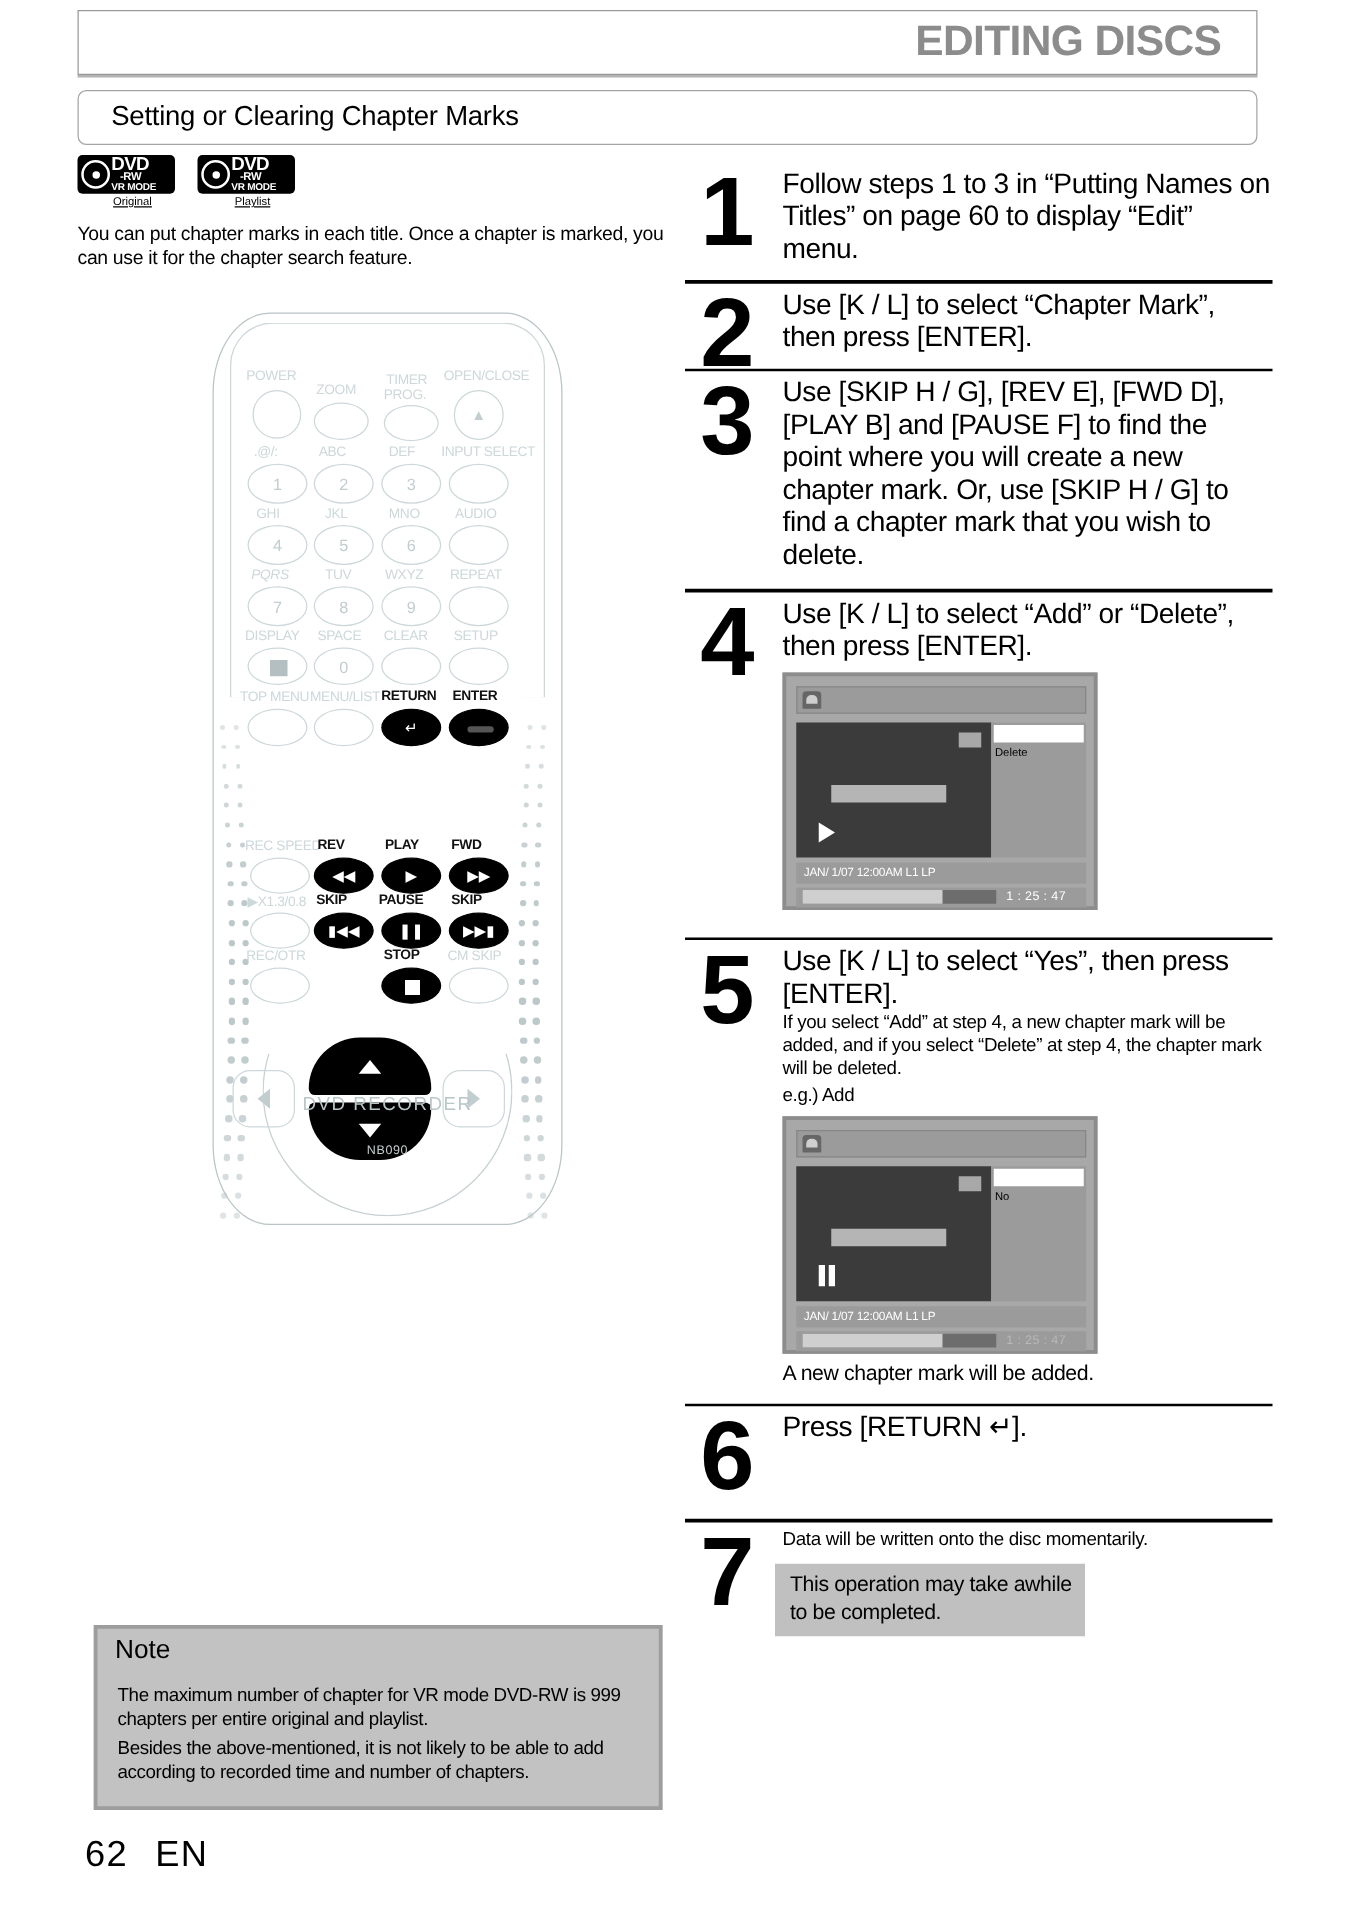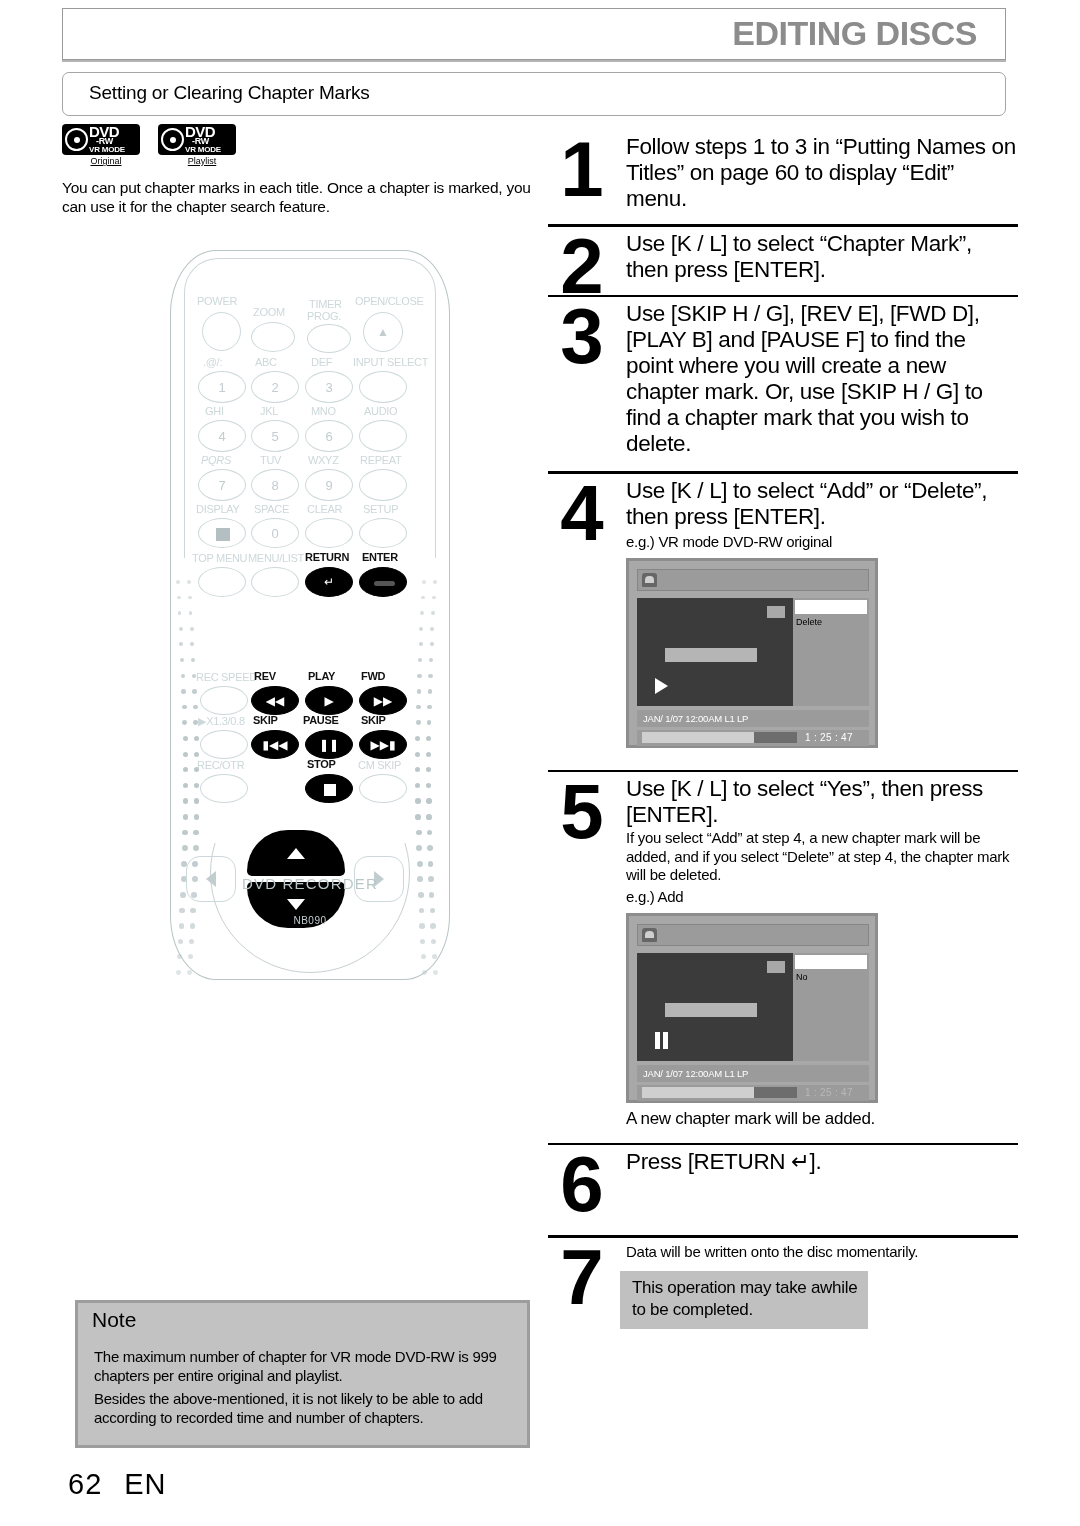--- a/index.html
+++ b/index.html
@@ -45,21 +45,21 @@
     left: 62px; top: 72px;
     width: 944px; height: 44px;
     border: 1.4px solid #a5a5a5;
     border-radius: 7px;
     box-sizing: border-box;
   }
   .section-title-text {
     position: absolute;
     left: 26px; top: 50%;
     transform: translateY(-54%);
-    font-size: 19px;
+    font-size: 22px;
     letter-spacing: -0.2px;
     color: #000;
   }
 
   
   .left-col { position: absolute; left: 62px; top: 124px; width: 480px; }
 
   .badge-row { display: flex; gap: 8px; align-items: flex-start; }
   .dvd-badge { width: 88px; text-decoration: underline; }
   .dvd-badge-box {
@@ -804,21 +804,20 @@
       <div class="step-number">3</div>
       <div class="step-main">Use [SKIP H / G], [REV E], [FWD D], [PLAY B] and [PAUSE F] to find the point where you will create a new chapter mark. Or, use [SKIP H / G] to find a chapter mark that you wish to delete.</div>
     </div>
   </div>
 
   <div class="step" style="margin-top:14px;">
     <div class="step-rule"></div>
     <div class="step-inner">
       <div class="step-number">4</div>
       <div class="step-main">Use [K / L] to select “Add” or “Delete”, then press [ENTER].</div>
-      <div class="step-egline">e.g.) VR mode DVD-RW original</div>
 
       <div class="tv">
         <div class="tv-titlebar">
           <div class="tv-lock"></div>
         </div>
         <div class="tv-content">
           <div class="tv-video">
             <div class="tv-chip"></div>
             <div class="tv-bar"></div>
             <div class="tv-playicon"></div>

